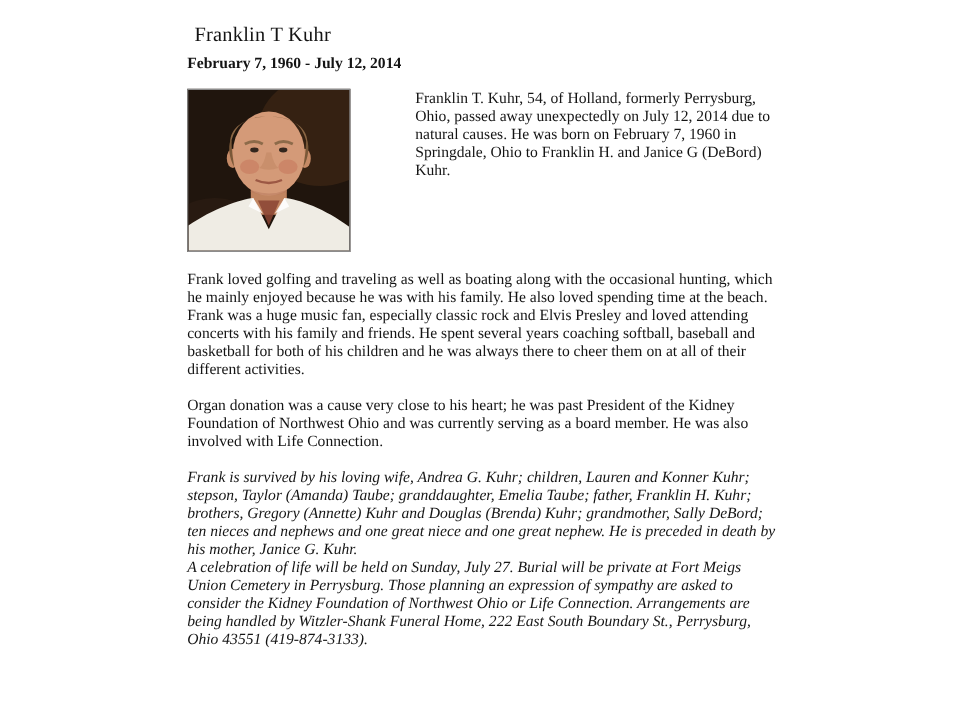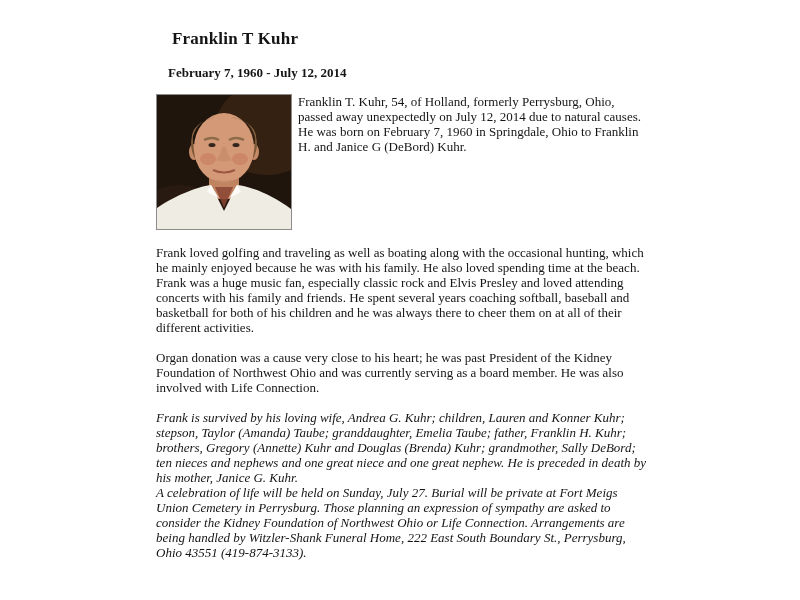--- a/index.html
+++ b/index.html
@@ -14,35 +14,36 @@
   }
   .page {
     position: absolute;
     left: 156px;
     top: 13px;
     width: 494px;
   }
   .title {
     font-size: 17px;
     line-height: 20px;
-    font-weight: bold;
-    margin: 16px;
+    font-weight: normal;
+    margin: 6px;
     letter-spacing: 0.2px;
   }
   .dates {
     font-size: 13px;
     line-height: 15px;
     font-weight: bold;
-    margin: 12px;
+    margin: 0;
   }
   .photo-row {
     display: flex;
     align-items: flex-start;
     margin-top: 14px;
     margin-bottom: 15px;
+    gap: 48px;
   }
   .photo-frame {
     width: 134px;
     height: 134px;
     border: 1px solid #8c8c8c;
     flex: none;
     background: #20150d;
   }
   .photo-frame svg { display: block; }
   .beside {

